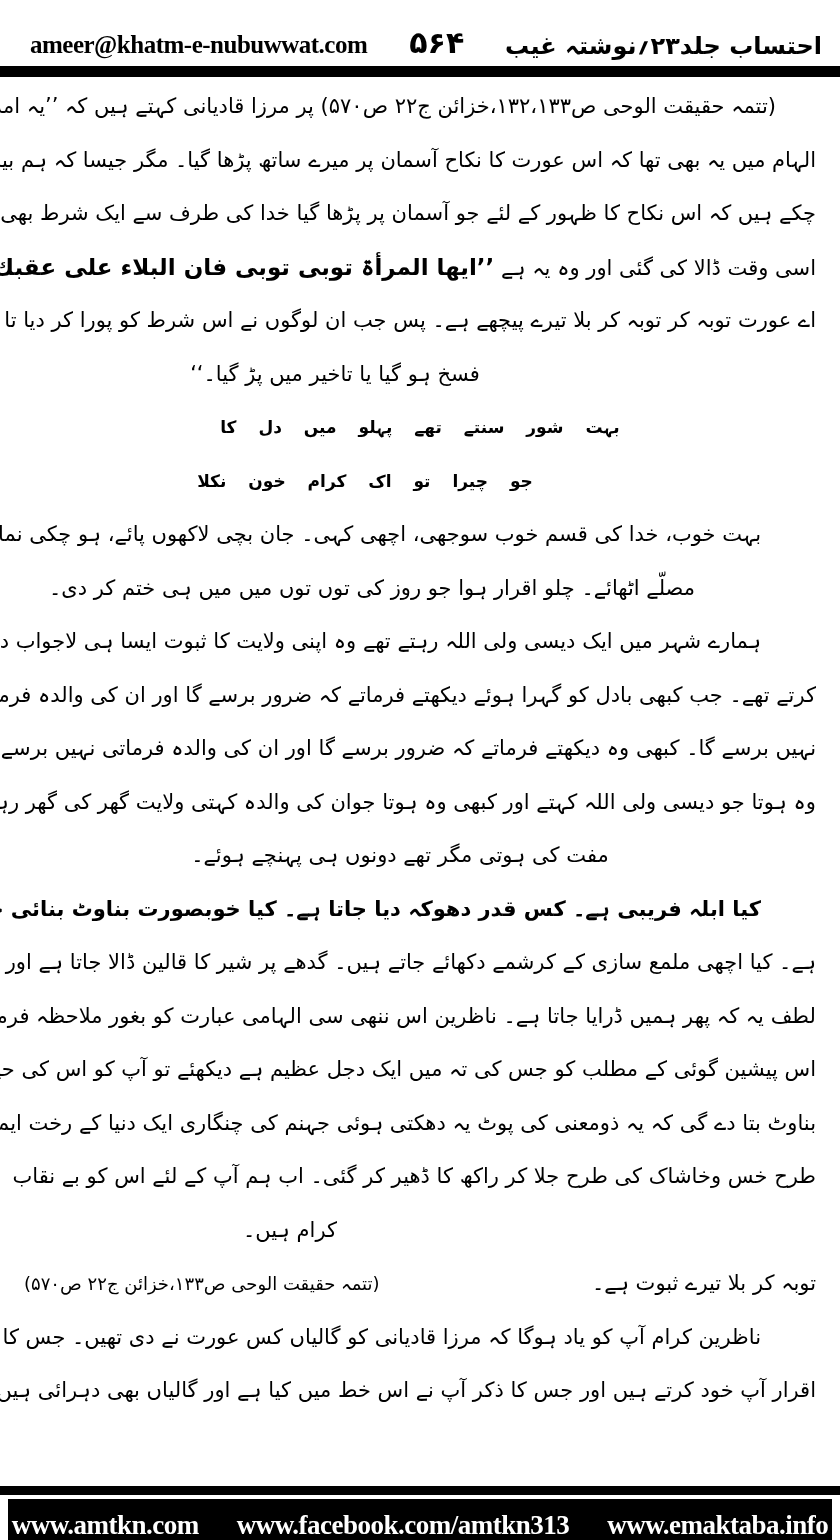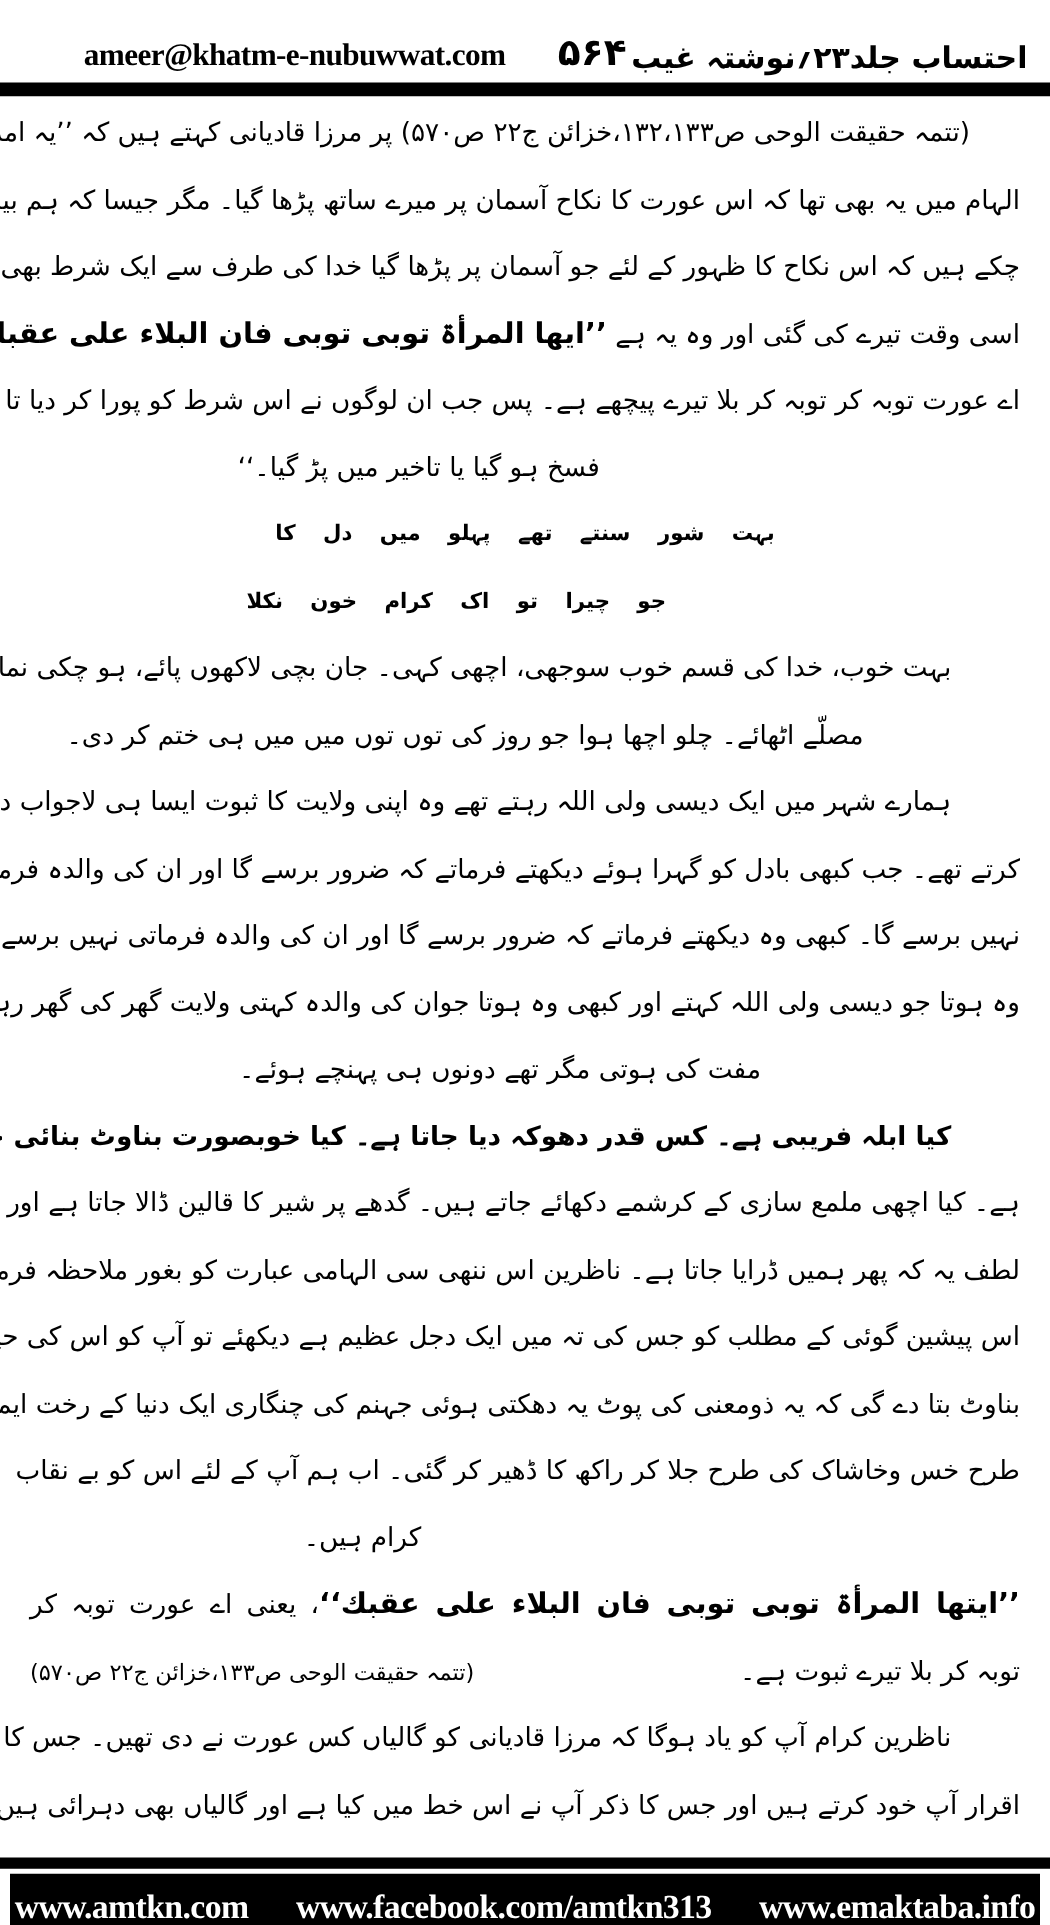--- a/index.html
+++ b/index.html
@@ -9,21 +9,21 @@
     margin:0 auto;
     background:#ffffff;
     color:#000;
     overflow:hidden;
     font-family:"DejaVu Sans",sans-serif;
   }
   
   .header{
     position:absolute;top:0;left:0;right:0;height:64px;
     display:flex;align-items:flex-end;justify-content:space-between;
-    padding:0 18px 4px 30px;box-sizing:border-box;margin-left:37px;
+    padding:0 18px 4px 30px;box-sizing:border-box;
   }
   .header-left{display:flex;align-items:baseline;gap:42px;}
   .email{
     font-family:"Liberation Serif",serif;
     font-weight:bold;font-size:25px;letter-spacing:-0.5px;
   }
   .page-num{
     font-family:"DejaVu Sans",sans-serif;
     font-weight:bold;font-size:30px;direction:rtl;
   }
@@ -92,40 +92,39 @@
     </div>
     <div class="book-title">احتساب جلد۲۳؍نوشتہ غیب</div>
   </div>
 
   <div class="header-rule"></div>
 
   <div class="body-text" id="body-lines">
       <div class="line" style="padding-right: 40px;">(تتمہ حقیقت الوحی ص۱۳۲،۱۳۳،خزائن ج۲۲ ص۵۷۰) پر مرزا قادیانی کہتے ہیں کہ ’’یہ امر کہ</div>
       <div class="line">الہام میں یہ بھی تھا کہ اس عورت کا نکاح آسمان پر میرے ساتھ پڑھا گیا۔ مگر جیسا کہ ہم بیان کر</div>
       <div class="line">چکے ہیں کہ اس نکاح کا ظہور کے لئے جو آسمان پر پڑھا گیا خدا کی طرف سے ایک شرط بھی تھی جو</div>
-      <div class="line"><span>اسی وقت تیرے کی گئی اور وہ یہ ہے </span><span class="arabic">’’ایھا المرأۃ توبی توبی فان البلاء علی عقبك‘‘</span></div>
+      <div class="line"><span>اسی وقت ڈالا کی گئی اور وہ یہ ہے </span><span class="arabic">’’ایھا المرأۃ توبی توبی فان البلاء علی عقبك‘‘</span></div>
       <div class="line">اے عورت توبہ کر توبہ کر بلا تیرے پیچھے ہے۔ پس جب ان لوگوں نے اس شرط کو پورا کر دیا تا نکاح</div>
       <div class="line center" style="padding-right: 170px;">فسخ ہو گیا یا تاخیر میں پڑ گیا۔‘‘</div>
       <div class="line couplet">بہت شور سنتے تھے پہلو میں دل کا</div>
       <div class="line couplet" style="padding-right: 110px;">جو چیرا تو اک کرام خون نکلا</div>
       <div class="line" style="padding-right: 55px;">بہت خوب، خدا کی قسم خوب سوجھی، اچھی کہی۔ جان بچی لاکھوں پائے، ہو چکی نماز</div>
-      <div class="line center" style="padding-right: 96px;">مصلّے اٹھائے۔ چلو اچھا ہوا جو روز کی توں توں میں میں ہی ختم کر دی۔</div>
+      <div class="line center" style="padding-right: 96px;">مصلّے اٹھائے۔ چلو اقرار ہوا جو روز کی توں توں میں میں ہی ختم کر دی۔</div>
       <div class="line" style="padding-right: 55px;">ہمارے شہر میں ایک دیسی ولی اللہ رہتے تھے وہ اپنی ولایت کا ثبوت ایسا ہی لاجواب دیا</div>
       <div class="line">کرتے تھے۔ جب کبھی بادل کو گہرا ہوئے دیکھتے فرماتے کہ ضرور برسے گا اور ان کی والدہ فرماتی</div>
       <div class="line">نہیں برسے گا۔ کبھی وہ دیکھتے فرماتے کہ ضرور برسے گا اور ان کی والدہ فرماتی نہیں برسے گا۔ کبھی</div>
       <div class="line">وہ ہوتا جو دیسی ولی اللہ کہتے اور کبھی وہ ہوتا جوان کی والدہ کہتی ولایت گھر کی گھر رہتی اور واہ واہ</div>
       <div class="line center" style="padding-right: 40px;">مفت کی ہوتی مگر تھے دونوں ہی پہنچے ہوئے۔</div>
       <div class="line" style="padding-right: 55px; font-weight: bold;">کیا ابلہ فریبی ہے۔ کس قدر دھوکہ دیا جاتا ہے۔ کیا خوبصورت بناوٹ بنائی جاتی</div>
       <div class="line">ہے۔ کیا اچھی ملمع سازی کے کرشمے دکھائے جاتے ہیں۔ گدھے پر شیر کا قالین ڈالا جاتا ہے اور</div>
       <div class="line">لطف یہ کہ پھر ہمیں ڈرایا جاتا ہے۔ ناظرین اس ننھی سی الہامی عبارت کو بغور ملاحظہ فرمائیں اور پھر</div>
       <div class="line">اس پیشین گوئی کے مطلب کو جس کی تہ میں ایک دجل عظیم ہے دیکھئے تو آپ کو اس کی حیثیت اور</div>
       <div class="line">بناوٹ بتا دے گی کہ یہ ذومعنی کی پوٹ یہ دھکتی ہوئی جہنم کی چنگاری ایک دنیا کے رخت ایمان کو کس</div>
       <div class="line">طرح خس وخاشاک کی طرح جلا کر راکھ کا ڈھیر کر گئی۔ اب ہم آپ کے لئے اس کو بے نقاب</div>
       <div class="line center" style="padding-right: 260px;">کرام ہیں۔</div>
-      <div class="line"><span class="arabic">’’ایتھا المرأۃ توبی توبی فان البلاء علی عقبك‘‘</span><span>، یعنی اے عورت توبہ کر</span></div>
       <div class="line split">
         <span>توبہ کر بلا تیرے ثبوت ہے۔</span>
         <span class="ref">(تتمہ حقیقت الوحی ص۱۳۳،خزائن ج۲۲ ص۵۷۰)</span>
       </div>
       <div class="line" style="padding-right: 55px;">ناظرین کرام آپ کو یاد ہوگا کہ مرزا قادیانی کو گالیاں کس عورت نے دی تھیں۔ جس کا</div>
       <div class="line">اقرار آپ خود کرتے ہیں اور جس کا ذکر آپ نے اس خط میں کیا ہے اور گالیاں بھی دہرائی ہیں جو</div>
     </div>
 
   <div class="footer-thin"></div>
 

